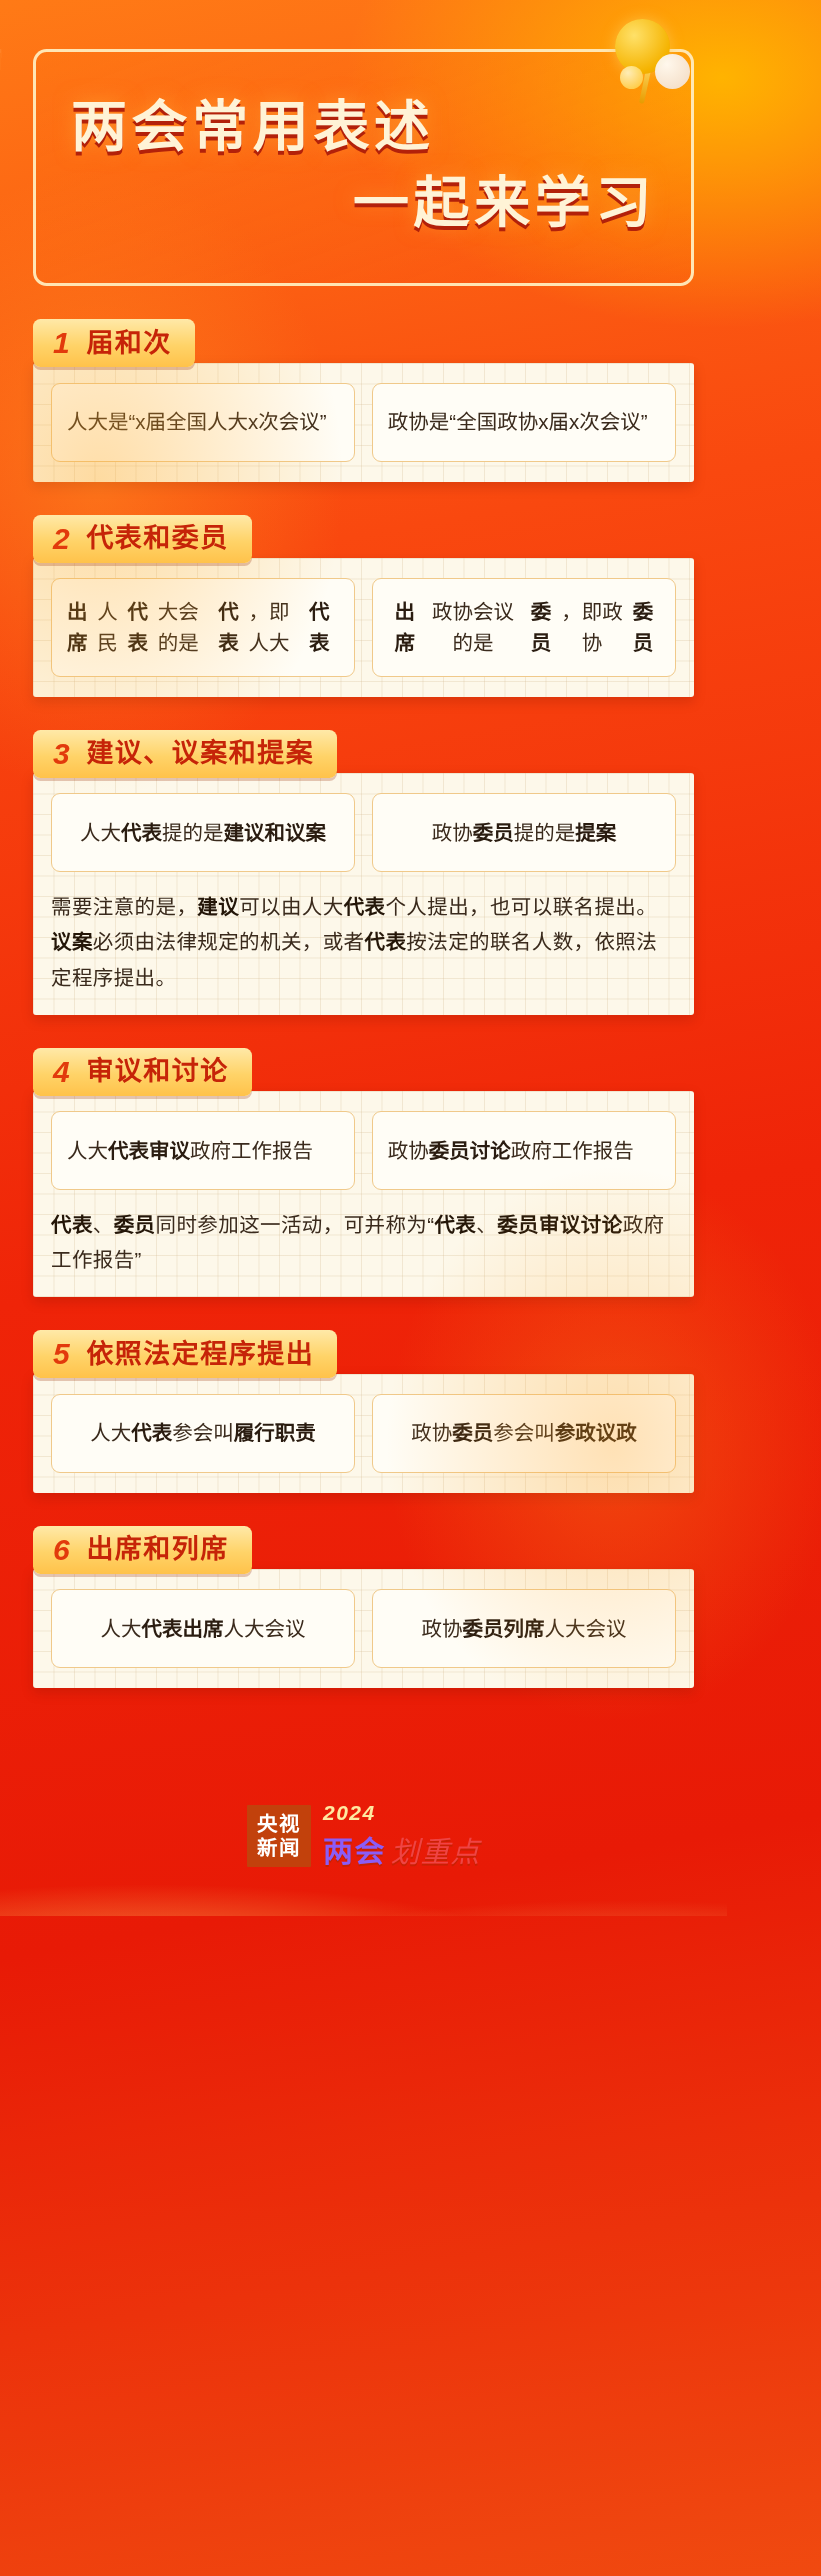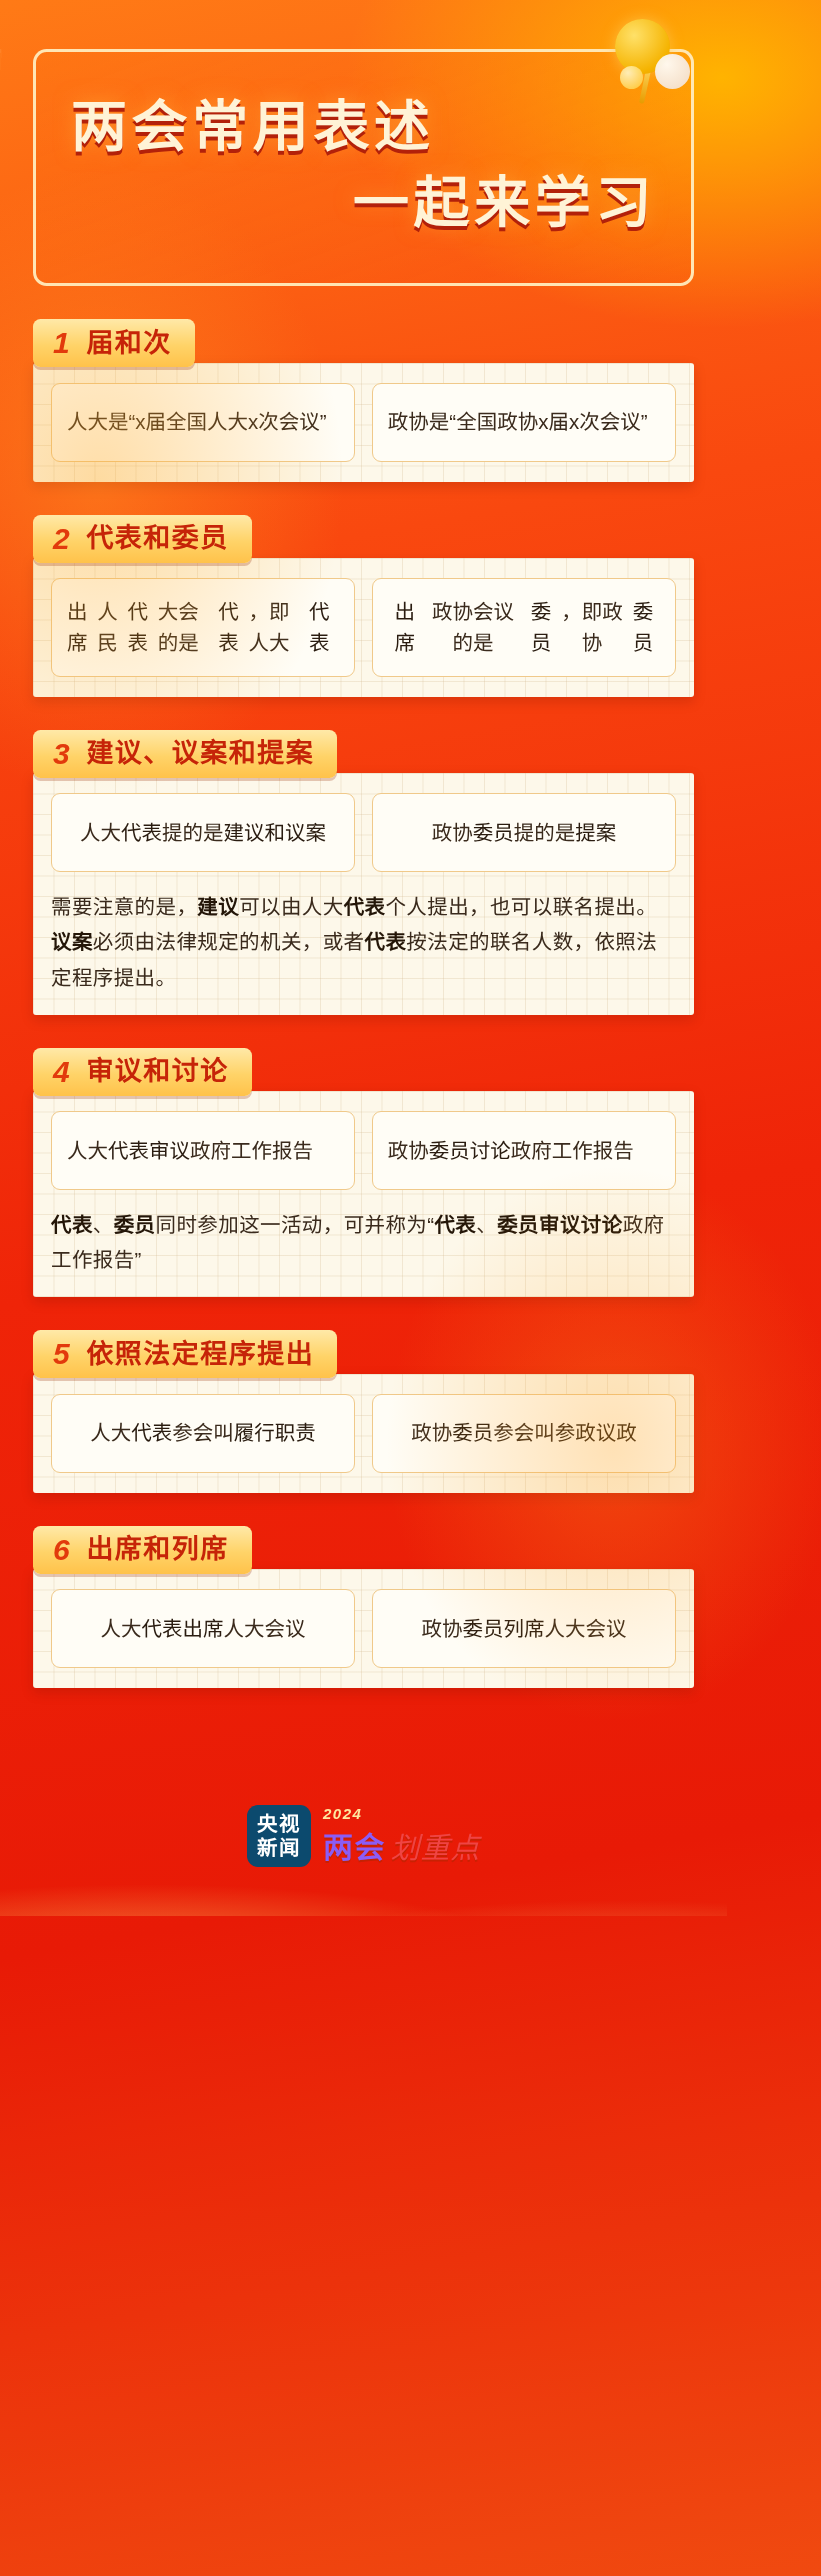--- a/index.html
+++ b/index.html
@@ -119,21 +119,21 @@
     border: 1.5px solid #f0c98a;
     border-radius: 9px;
     padding: 16.7px 15px;
     font-size: 20.5px;
     line-height: 1.55;
     color: #3a2a1c;
     min-height: 79px;
     display: flex; align-items: center;
   }
   .pill.center { justify-content: center; text-align: center; }
-  .pill b { color: #2a1c10; font-weight: normal; }
+  .pill b { color: #2a1c10; font-weight: bold; }
   .note {
     margin-top: 16.7px;
     font-size: 20.5px;
     line-height: 1.72;
     color: #3a2a1c;
     letter-spacing: 0.4px;
   }
   .note b { font-weight: bold; color: #241608; }
 
   
@@ -145,32 +145,32 @@
   }
   .footer-swoosh {
     position: absolute; left: 0; right: 0; bottom: 0; height: 160px;
     background:
       radial-gradient(ellipse 532px 91px at 20% 120%, rgba(255,190,90,.55), rgba(255,190,90,0) 70%),
       radial-gradient(ellipse 532px 91px at 85% 130%, rgba(255,210,120,.45), rgba(255,210,120,0) 70%);
     pointer-events: none;
   }
   .logo-row { display: flex; align-items: center; gap: 12px; position: relative; z-index: 3; }
   .cctv-logo {
-    background: #0c4a6e;
+    background: #c2410c;
     color: #fff;
     font-weight: bold;
     font-size: 20.5px;
     line-height: 1.18;
     padding: 6.8px 10px;
-    border-radius: 11px;
+    border-radius: 1px;
     letter-spacing: 1.5px;
   }
   .brand-mark { display: flex; flex-direction: column; align-items: flex-start; }
   .brand-year {
-    font-size: 15px; font-weight: bold; font-style: italic;
+    font-size: 21px; font-weight: bold; font-style: italic;
     color: #ffe9a0; letter-spacing: 1.5px; margin-bottom: 1.5px;
   }
   .brand-main {
     display: flex; align-items: baseline; gap: 4.6px;
   }
   .brand-big {
     font-size: 30px; font-weight: bold; color: #8b5cf6; letter-spacing: 1.5px;
     text-shadow: 0 2.3px 0 rgba(170,40,0,.55);
   }
   .brand-sub {

